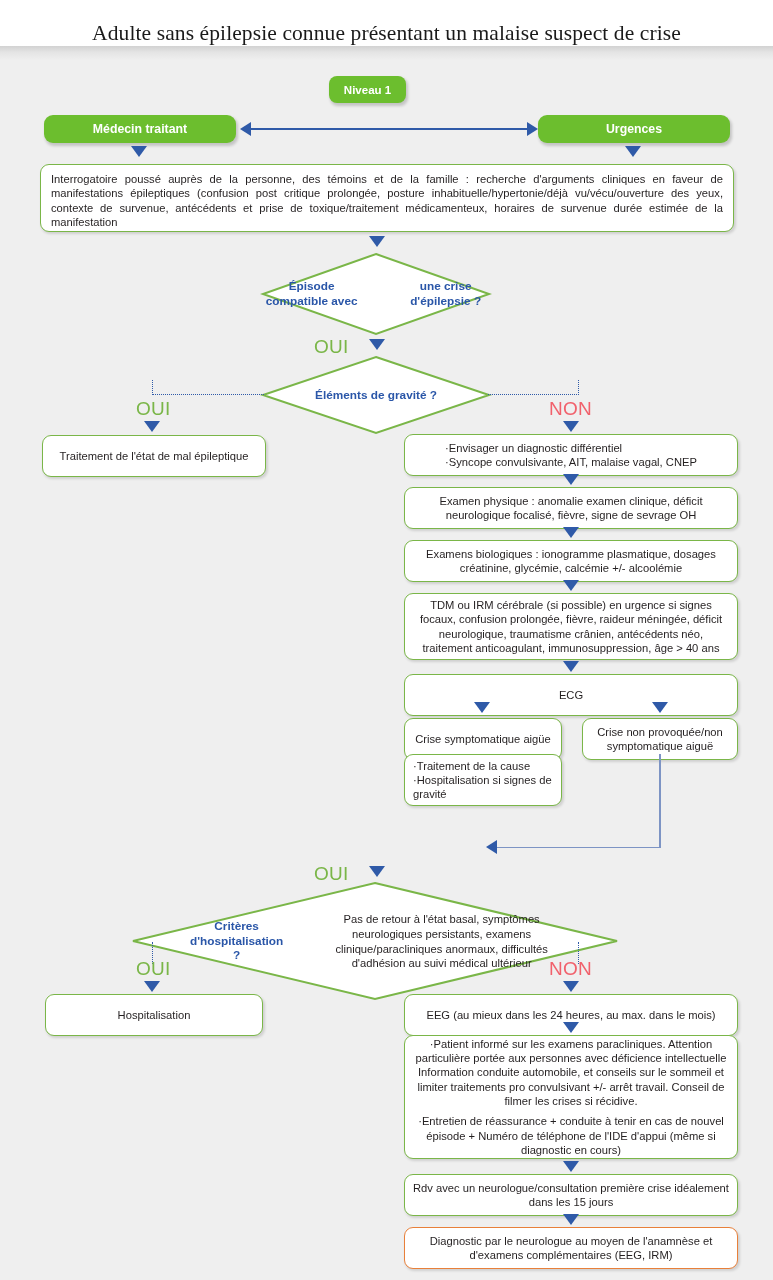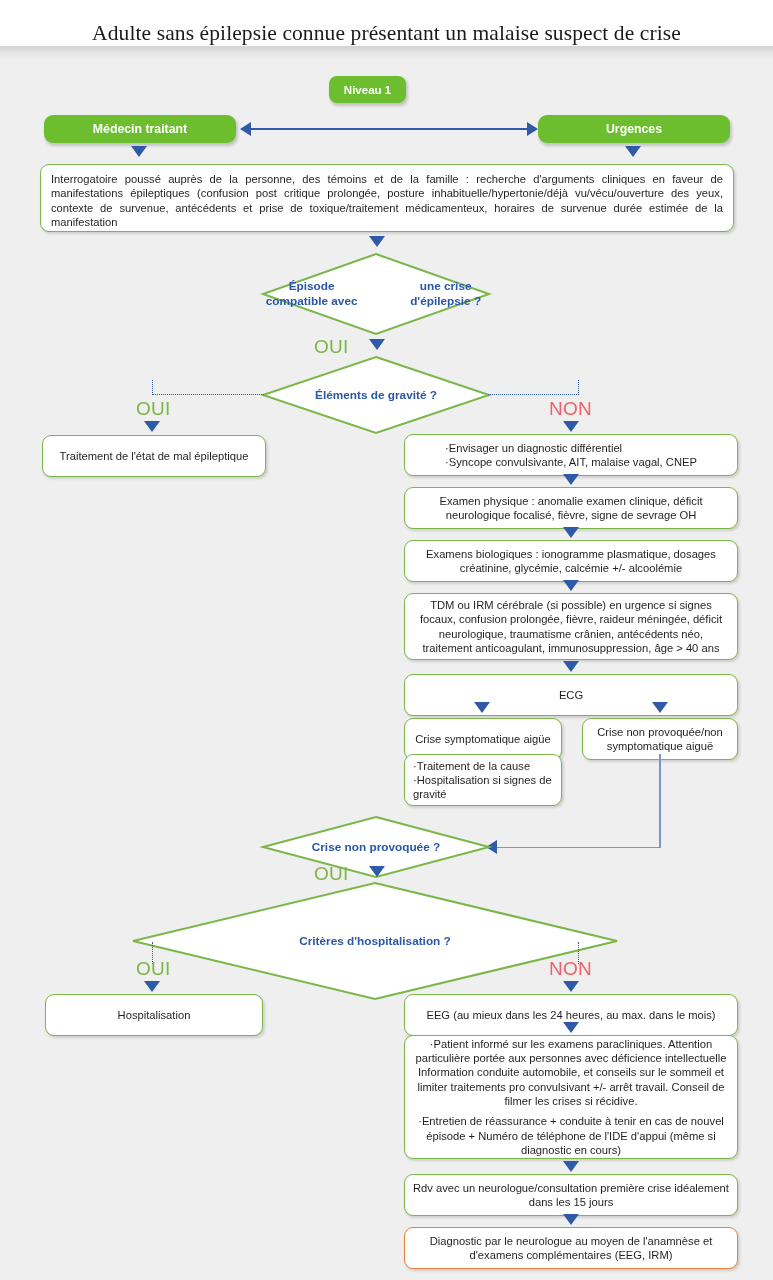--- a/index.html
+++ b/index.html
@@ -276,38 +276,31 @@
     <span class="bullets">
       <span class="bl">·<span>Traitement de la cause</span></span>
       <span class="bl">·<span>Hospitalisation si signes de gravité</span></span>
     </span>
   </div>
 
   <div class="vline" style="left:659px; top:708px; height:94px;"></div>
   <div class="vline" style="left:494px; top:800.5px; width:166px; height:1.6px;"></div>
   <div class="arrow-left" style="left:486px; top:794px;"></div>
 
-  <div class="diamond-wrap" style="left:262px; top:770px; width:228px; height:62px;">
-    <svg width="228" height="62" viewBox="0 0 228 62">
-      <polygon points="114,1 227,31 114,61 1,31" fill="#ffffff" stroke="#7ab648" stroke-width="2"></polygon>
-    </svg>
-    <div class="diamond-txt">
-      <div class="d-title">Crise non provoquée ?</div>
-    </div>
-  </div>
 
   <div class="lbl oui" style="left:314px; top:817px;">OUI</div>
   <div class="tri" style="left:368.5px; top:820px;"></div>
 
   <div class="diamond-wrap" style="left:132px; top:836px; width:486px; height:118px;">
     <svg width="486" height="118" viewBox="0 0 486 118">
       <polygon points="243,1 485,59 243,117 1,59" fill="#ffffff" stroke="#7ab648" stroke-width="2"></polygon>
     </svg>
-    <div class="diamond-txt" style="padding:0 58px;">
+    <div class="diamond-txt" style="padding:0 58px;justify-content:space-between;">
       <div class="d-title">Critères d'hospitalisation ?</div>
+      <div class="d-sub">Pas de retour à l'état basal, symptômes neurologiques persistants, examens clinique/paracliniques anormaux, difficultés d'adhésion au suivi médical ultérieur</div>
     </div>
   </div>
 
   <div class="dotline-v" style="left:152px; top:896px; height:22px;"></div>
   <div class="dotline-v" style="left:578px; top:896px; height:22px;"></div>
 
   <div class="lbl oui" style="left:136px; top:912px;">OUI</div>
   <div class="lbl non" style="left:549px; top:912px;">NON</div>
 
   <div class="tri" style="left:144px; top:935px;"></div>

